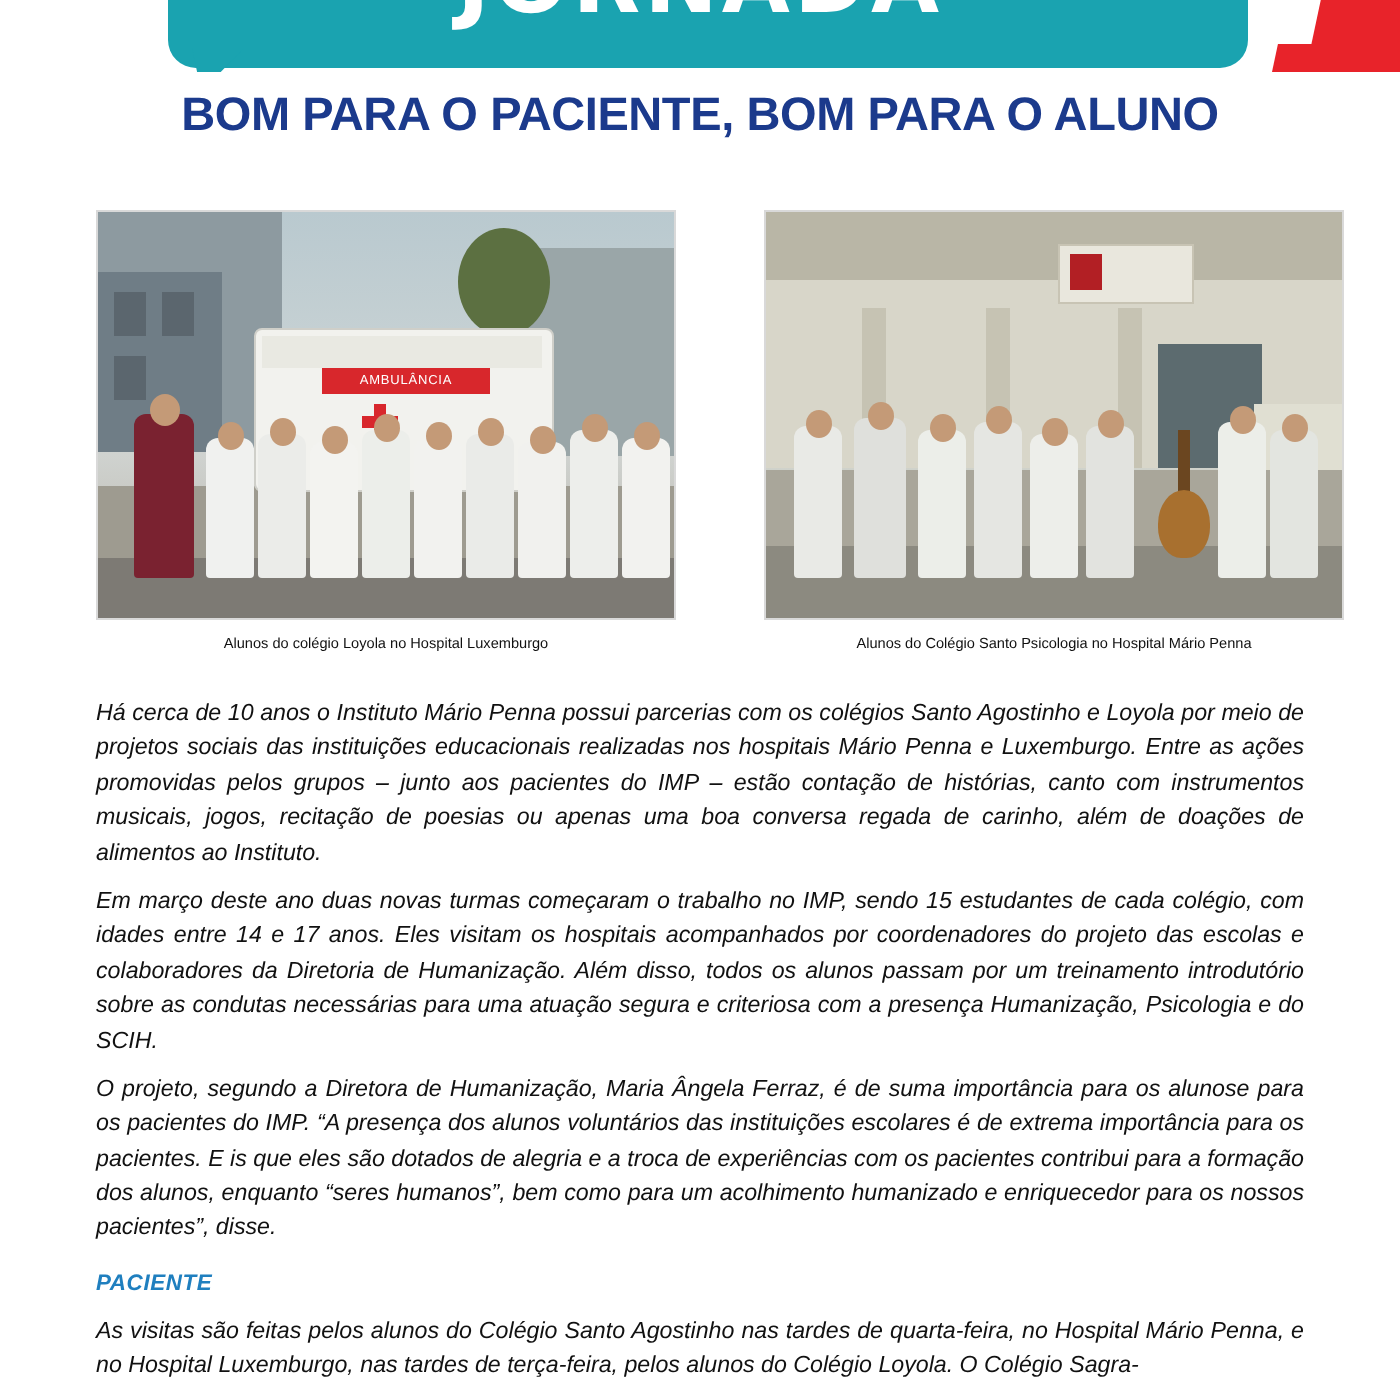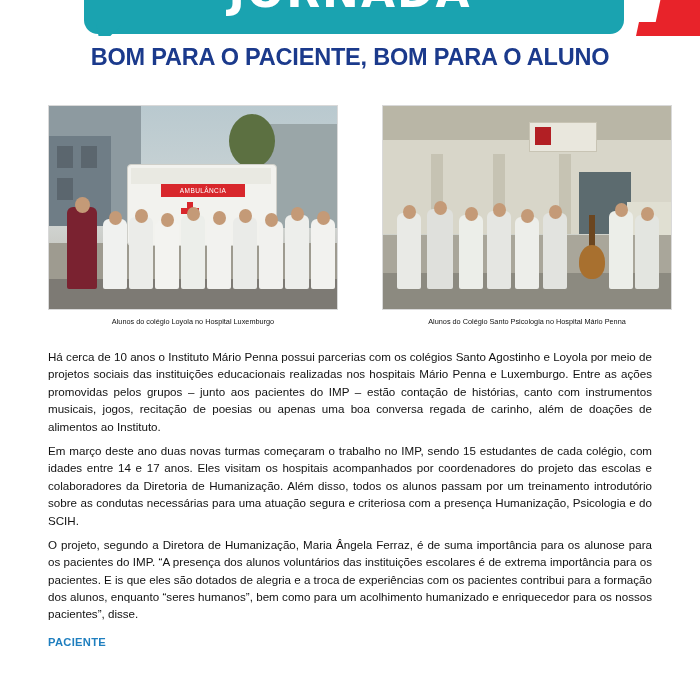--- a/index.html
+++ b/index.html
@@ -157,20 +157,21 @@
   .body-text {
     position: absolute;
     top: 348px;
     left: 48px;
     width: 604px;
     font-size: 11.6px;
     line-height: 1.50;
     color: #111111;
     text-align: justify;
     font-family: "Liberation Sans", sans-serif;
+    font-style: italic;
   }
   .body-text p { margin: 0 0 7px 0; }
   .section-title {
     color: #1f7fbf;
     font-weight: bold;
     font-size: 11.2px;
     letter-spacing: .3px;
     margin: 11px 0 6px 0;
   }
 </style>
@@ -269,13 +270,14 @@
     </div>
     <div class="caption">Alunos do Colégio Santo Psicologia no Hospital Mário Penna</div>
   </div>
 </div>
 
 <div class="body-text">
   <p>Há cerca de 10 anos o Instituto Mário Penna possui parcerias com os colégios Santo Agostinho e Loyola por meio de projetos sociais das instituições educacionais realizadas nos hospitais Mário Penna e Luxemburgo. Entre as ações promovidas pelos grupos – junto aos pacientes do IMP – estão contação de histórias, canto com instrumentos musicais, jogos, recitação de poesias ou apenas uma boa conversa regada de carinho, além de doações de alimentos ao Instituto.</p>
   <p>Em março deste ano duas novas turmas começaram o trabalho no IMP, sendo 15 estudantes de cada colégio, com idades entre 14 e 17 anos. Eles visitam os hospitais acompanhados por coordenadores do projeto das escolas e colaboradores da Diretoria de Humanização. Além disso, todos os alunos passam por um treinamento introdutório sobre as condutas necessárias para uma atuação segura e criteriosa com a presença Humanização, Psicologia e do SCIH.</p>
   <p>O projeto, segundo a Diretora de Humanização, Maria Ângela Ferraz, é de suma importância para os alunose para os pacientes do IMP. “A presença dos alunos voluntários das instituições escolares é de extrema importância para os pacientes. E is que eles são dotados de alegria e a troca de experiências com os pacientes contribui para a formação dos alunos, enquanto “seres humanos”, bem como para um acolhimento humanizado e enriquecedor para os nossos pacientes”, disse.</p>
   <div class="section-title">PACIENTE</div>
+  <p>As visitas são feitas pelos alunos do Colégio Santo Agostinho nas tardes de quarta-feira, no Hospital Mário Penna, e no Hospital Luxemburgo, nas tardes de terça-feira, pelos alunos do Colégio Loyola. O Colégio Sagra-</p>
 </div>
 
 </body></html>

